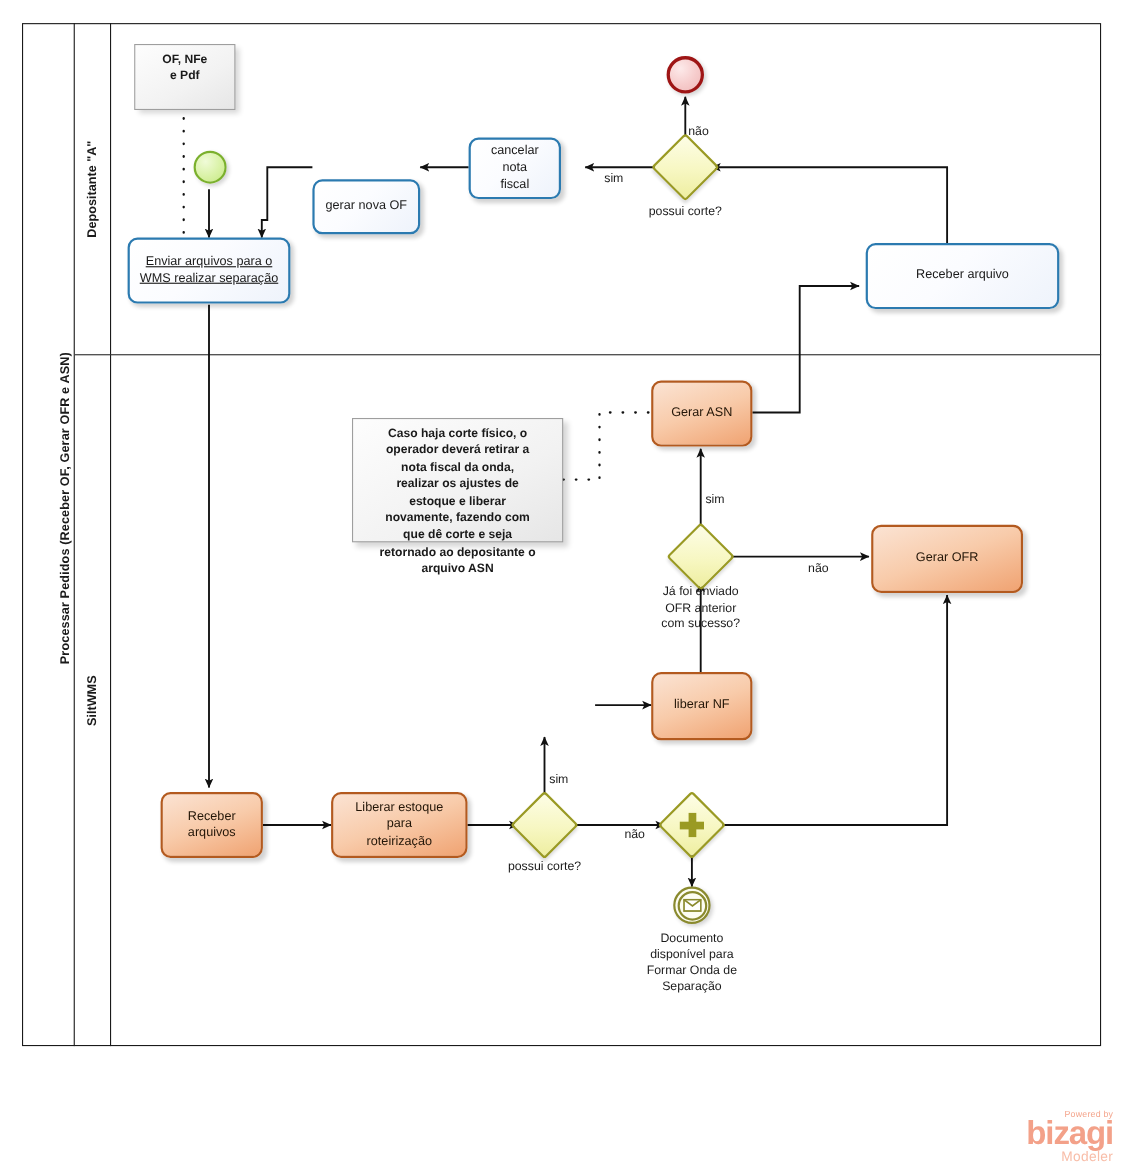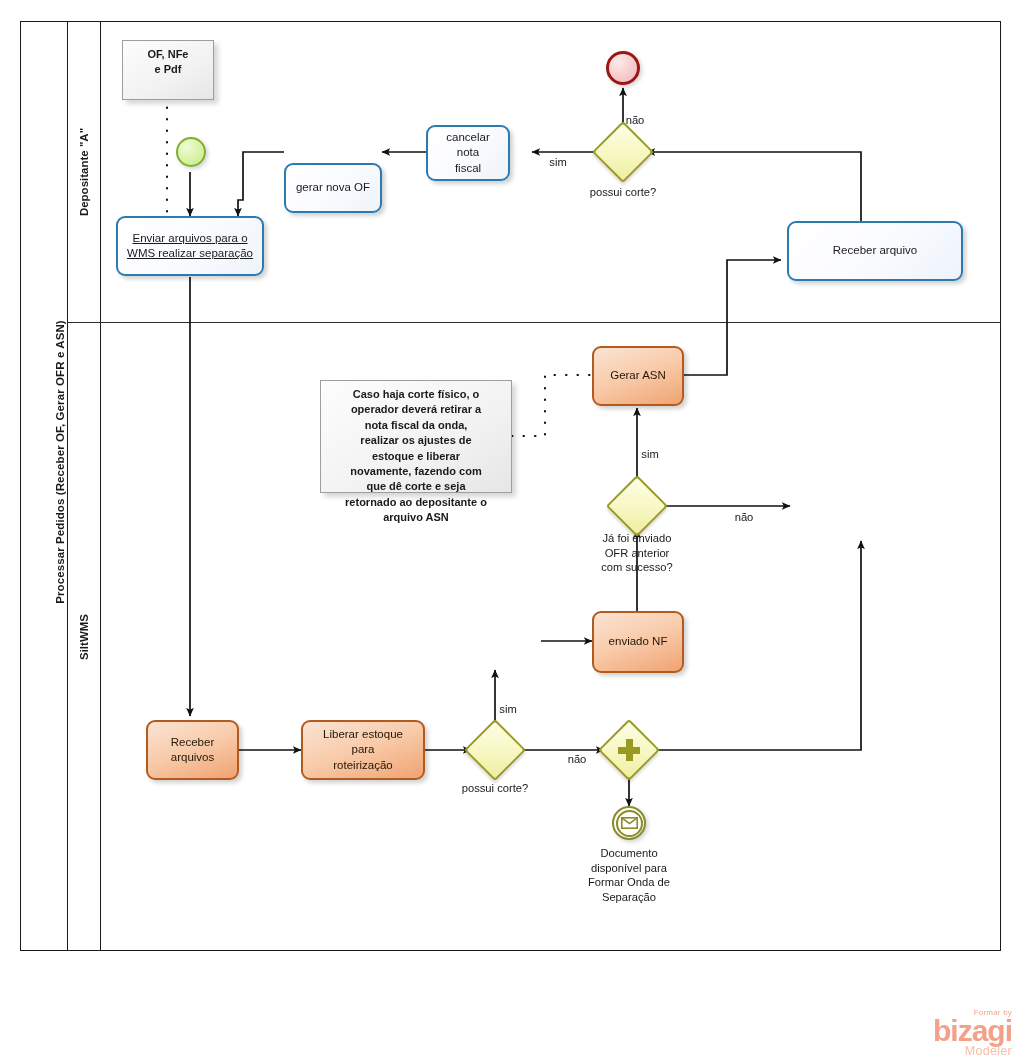--- a/index.html
+++ b/index.html
@@ -189,24 +189,27 @@
   <div class="lbl" style="left:528px;top:155px;width:60px;">sim</div>
 
   <div class="note" style="left:320px;top:380px;width:192px;height:113px;">
     <span>Caso haja corte físico, o operador deverá retirar a nota fiscal da onda, realizar os ajustes de estoque e liberar novamente, fazendo com que dê corte e seja retornado ao depositante o arquivo ASN</span>
   </div>
 
   <div class="task orange" style="left:592px;top:346px;width:92px;height:60px;">
     <span style="white-space:pre-line">Gerar ASN</span>
   </div>
 
+  <div class="task orange" style="left:792px;top:477px;width:138px;height:62px;">
+    <span style="white-space:pre-line">Gerar OFR</span>
+  </div>
 
 
   <div class="task orange" style="left:592px;top:611px;width:92px;height:62px;">
-    <span style="white-space:pre-line">enviado NF</span>
+    <span style="white-space:pre-line">liberar NF</span>
   </div>
 
   <div class="task orange" style="left:146px;top:720px;width:93px;height:60px;">
     <span style="white-space:pre-line">Receber
 arquivos</span>
   </div>
 
   <div class="task orange" style="left:301px;top:720px;width:124px;height:60px;">
     <span style="white-space:pre-line">Liberar estoque para
 roteirização</span>
@@ -241,18 +244,18 @@
 disponível para
 Formar Onda de
 Separação</div>
 
   <div class="lbl" style="left:615px;top:447px;width:70px;">sim</div>
   <div class="lbl" style="left:712px;top:510px;width:64px;">não</div>
   <div class="lbl" style="left:478px;top:702px;width:60px;">sim</div>
   <div class="lbl" style="left:546px;top:752px;width:62px;">não</div>
 
   <div class="logo">
-    <div class="pw">Formar by</div>
+    <div class="pw">Powered by</div>
     <div class="bz">bizagi</div>
     <div class="md">Modeler</div>
   </div>
 
 </div>
 
 </body></html>

